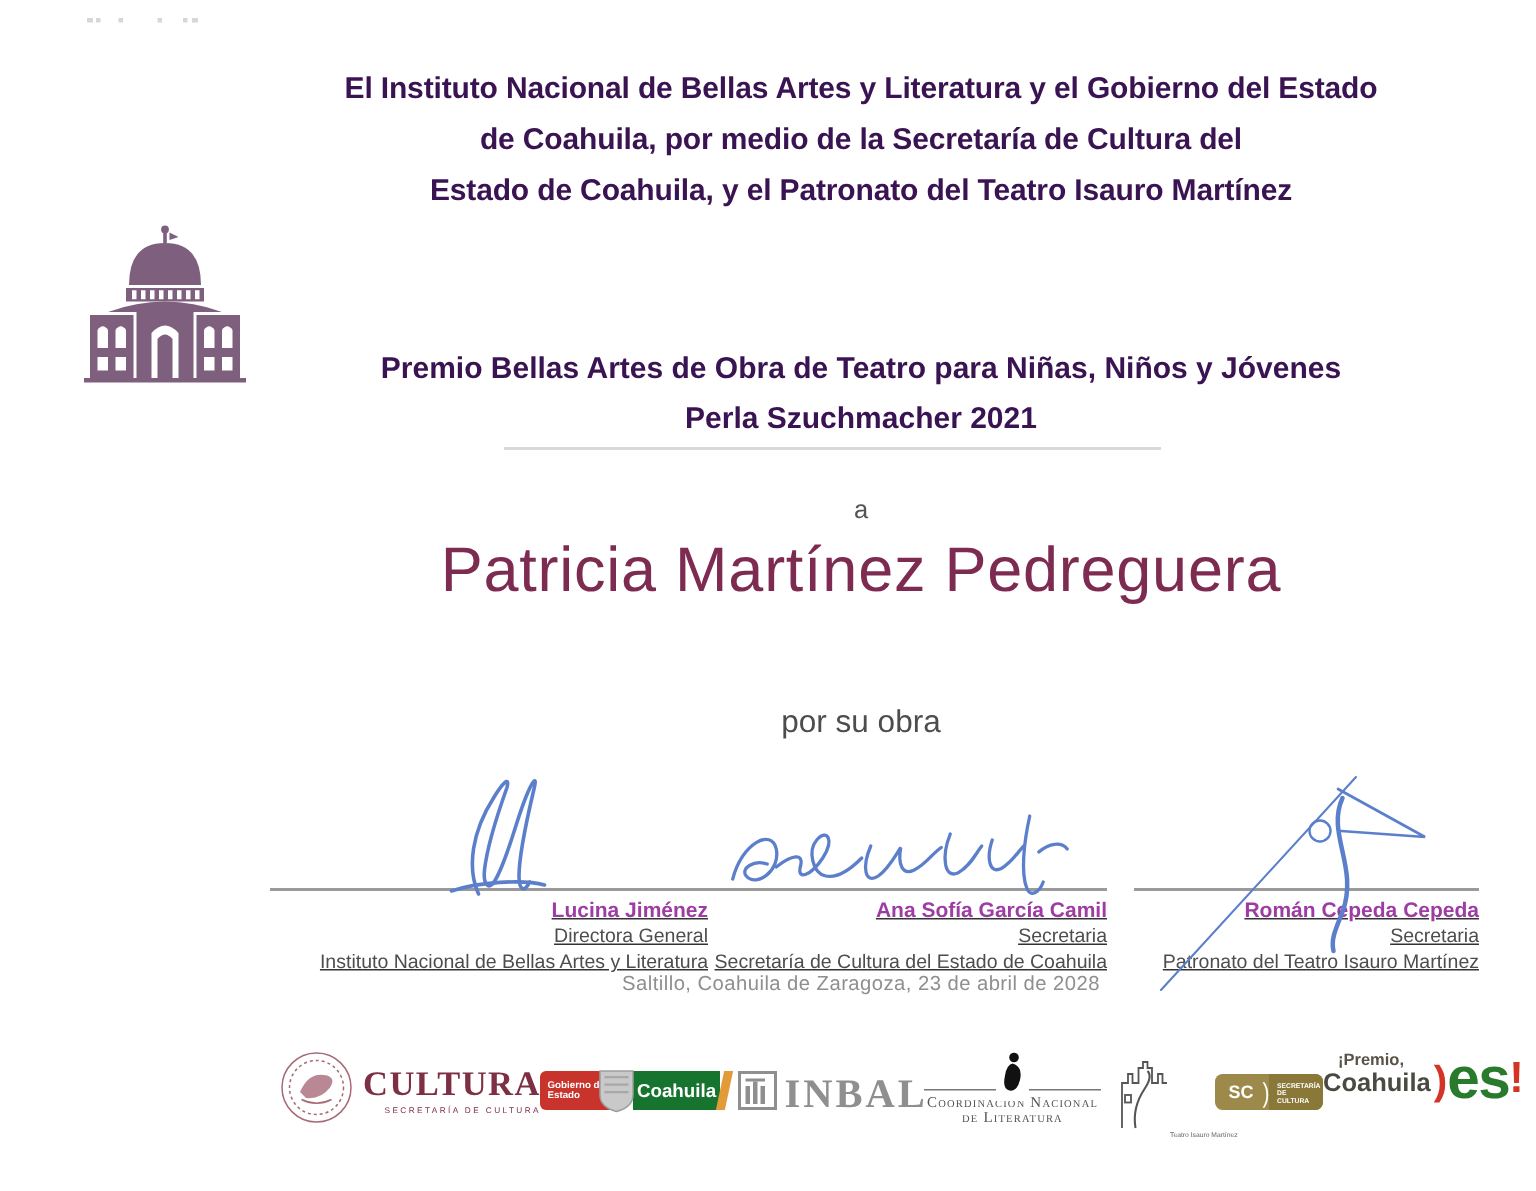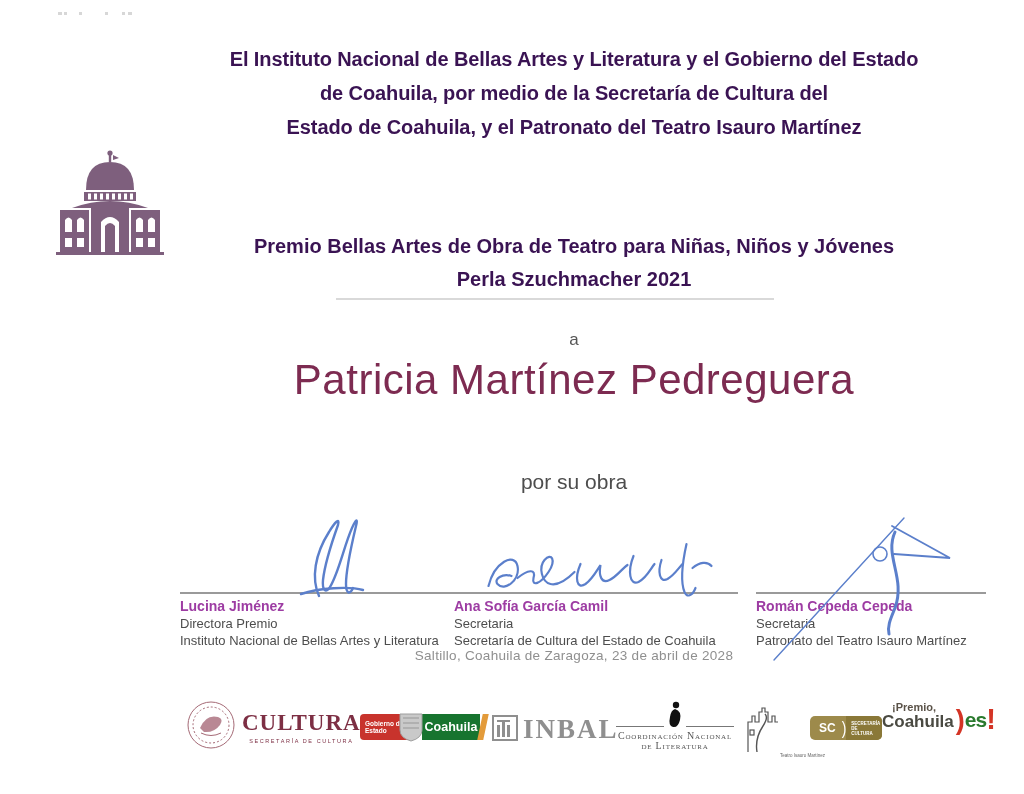--- a/index.html
+++ b/index.html
@@ -15,33 +15,33 @@
   .header{top:42px;font-size:20px;font-weight:bold;line-height:34px;color:#3a1353;letter-spacing:-0.1px;}
   .intro{top:172px;font-size:19px;color:#a05fae;}
   .award{top:230px;font-size:20px;font-weight:bold;line-height:33px;color:#3a1353;}
   .divider{top:298px;left:318px;width:438px;border-top:2px solid #d9d9d9;}
   .prep{top:330px;font-size:17px;color:#555;}
   .recipient{top:356px;font-size:42px;color:#7d2b51;letter-spacing:.5px;}
   .worklabel{top:470px;font-size:21px;color:#4d4d4d;}
   .worktitle{top:492px;font-size:17px;font-style:italic;color:#4d4d4d;}
 
   
-  .sigcol{position:absolute;text-align:left;}
+  .sigcol{position:absolute;text-align:right;text-decoration:underline;}
   .sigarea{position:relative;height:72px;}
   .sigarea svg{position:absolute;left:50%;transform:translateX(-50%);bottom:-4px;overflow:visible;z-index:2;}
   .sigline{border-top:2px solid #9a9a9a;margin:0 0 3px 0;}
   .signame{font-size:14px;font-weight:bold;color:#9d3ca3;line-height:18px;}
   .sigrole{font-size:13px;color:#4d4d4d;line-height:17px;}
   .sigorg{font-size:13px;color:#4d4d4d;line-height:17px;}
 
   .dateline{top:648px;font-size:13.5px;color:#8f8f8f;letter-spacing:.3px;}
 
   
   .footer-item{position:absolute;display:flex;align-items:center;}
-  .cultura-txt{margin-left:6px;text-align:center;}
+  .cultura-txt{margin-left:6px;text-align:right;}
   .cultura-title{font-family:"Liberation Serif",serif;font-weight:bold;font-size:23px;color:#7d2f44;letter-spacing:1px;line-height:24px;}
   .cultura-sub{font-size:5.5px;color:#7d2f44;letter-spacing:1.6px;margin-top:3px;}
   .coa-wrap{position:relative;height:30px;}
   .coa-red{position:absolute;left:0;top:2px;width:52px;height:26px;background:#c8332c;border-radius:4px 0 0 4px;
            color:#fff;font-size:6.5px;font-weight:bold;line-height:7px;display:flex;align-items:center;justify-content:flex-start;padding-left:5px;box-sizing:border-box;}
   .coa-green{position:absolute;left:62px;top:2px;width:58px;height:26px;background:#17742f;
              color:#fff;font-weight:bold;font-size:12.5px;display:flex;align-items:center;justify-content:center;}
   .coa-orange{position:absolute;left:120px;top:2px;width:6px;height:26px;background:#e39b3a;transform:skewX(-12deg);}
   .coa-shield{position:absolute;left:38px;top:0;z-index:2;}
   .inbal-label{font-family:"Liberation Serif",serif;font-weight:bold;font-size:27px;color:#8f8f8f;letter-spacing:2px;margin-left:5px;}
@@ -53,21 +53,21 @@
   .teatro-txt{font-size:4.5px;color:#666;line-height:5px;text-align:left;margin-left:1px;}
   .sc-wrap{display:flex;align-items:center;height:24px;background:#9d8a4b;border-radius:5px;overflow:hidden;}
   .sc-abbr{color:#fff;font-weight:bold;font-size:12px;padding:0 6px 0 9px;}
   .sc-sep{color:#fff;font-size:14px;transform:scaleY(1.3);}
   .sc-txt{background:#8a7838;color:#fff;font-size:4.5px;font-weight:bold;line-height:5px;padding:3px 8px 3px 5px;height:100%;display:flex;align-items:center;box-sizing:border-box;}
   .fuerte-wrap{display:flex;align-items:flex-end;}
   .fuerte-left{text-align:left;padding-bottom:2px;}
   .fuerte-top{font-size:11px;font-weight:bold;color:#5a5248;line-height:11px;margin-left:10px;}
   .fuerte-main{font-size:17px;font-weight:bold;color:#4a4a42;line-height:18px;}
   .fuerte-paren{font-size:27px;font-weight:bold;color:#d43425;line-height:26px;margin-left:2px;}
-  .fuerte-es{font-size:21px;font-weight:bold;color:#2a7a2e;line-height:27px;letter-spacing:-1px;}
+  .fuerte-es{font-size:39px;font-weight:bold;color:#2a7a2e;line-height:27px;letter-spacing:-1px;}
   .fuerte-bang{font-size:29px;font-weight:bold;color:#d43425;line-height:27px;}
 </style>
 </head>
 <body>
 
 <div class="stage">
 
   <div>
     <span class="mark" style="left:40px;width:4px"></span>
     <span class="mark" style="left:46px;width:3px"></span>
@@ -137,21 +137,21 @@
 
   <div class="sigcol" style="left:162px;top:520px;width:292px;">
     <div class="sigarea">
       <svg width="110" height="86" viewBox="0 0 110 86" fill="none" stroke="#5b7fcb" stroke-width="2.4" stroke-linecap="round">
         <path d="M48 86 C40 68 44 44 58 22 C64 12 69 7 67 15 C62 29 54 52 52 70 C51 80 55 84 59 77 C68 62 73 36 81 18 C85 9 87 8 85 16 C81 33 75 58 75 74 C75 84 79 85 82 78"></path>
         <path d="M30 84 C48 78 78 76 92 80"></path>
       </svg>
     </div>
     <div class="sigline"></div>
     <div class="signame">Lucina Jiménez</div>
-    <div class="sigrole">Directora Premio</div>
+    <div class="sigrole">Directora General</div>
     <div class="sigorg">Instituto Nacional de Bellas Artes y Literatura</div>
   </div>
 
   <div class="sigcol" style="left:436px;top:520px;width:284px;">
     <div class="sigarea">
       <svg width="235" height="58" viewBox="0 0 235 58" fill="none" stroke="#5b7fcb" stroke-width="2.2" stroke-linecap="round">
         <path d="M10 48 C16 24 36 14 39 28 C42 42 26 54 19 46 C15 41 24 35 33 38"></path>
         <path d="M39 40 C49 32 58 30 55 40 C53 49 62 46 70 34 C78 22 73 14 66 22 C60 29 63 44 72 46 C81 48 90 40 96 34"></path>
         <path d="M102 26 C96 40 98 52 107 46 C114 41 118 33 122 27 C120 38 123 46 131 42 C139 38 143 31 149 27"></path>
         <path d="M155 18 C149 33 151 48 160 44 C168 40 172 31 176 26"></path>

